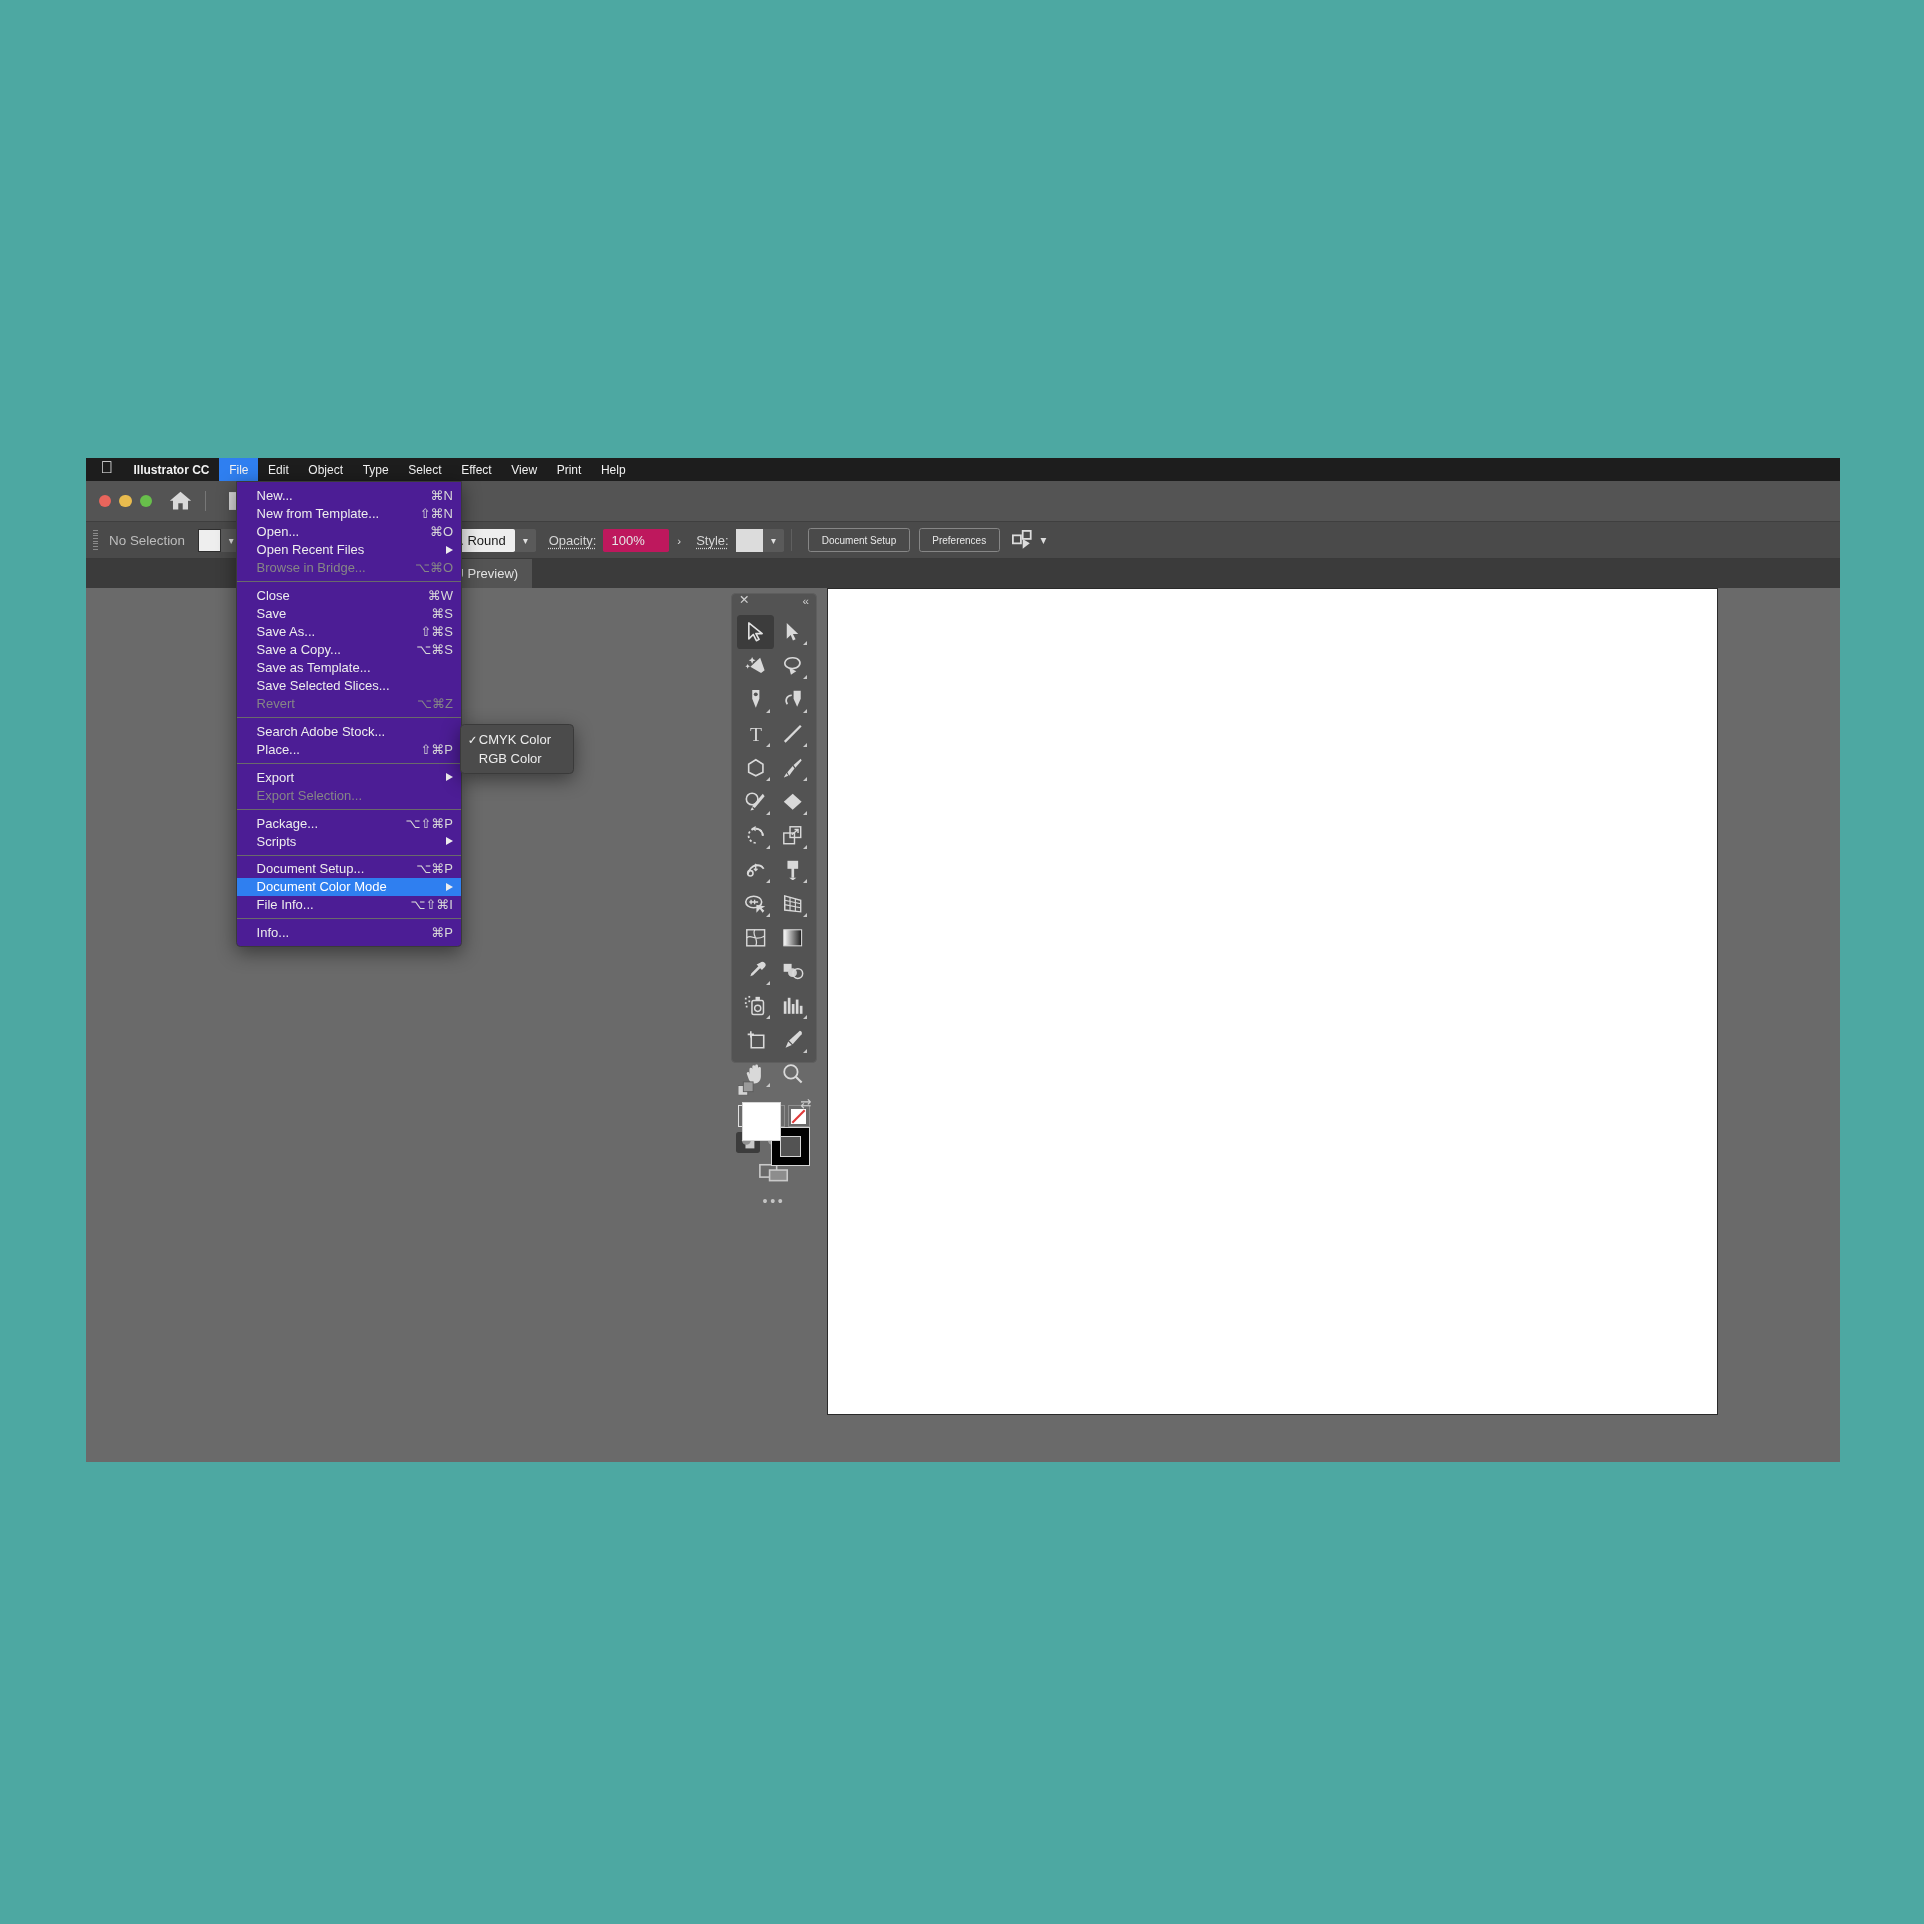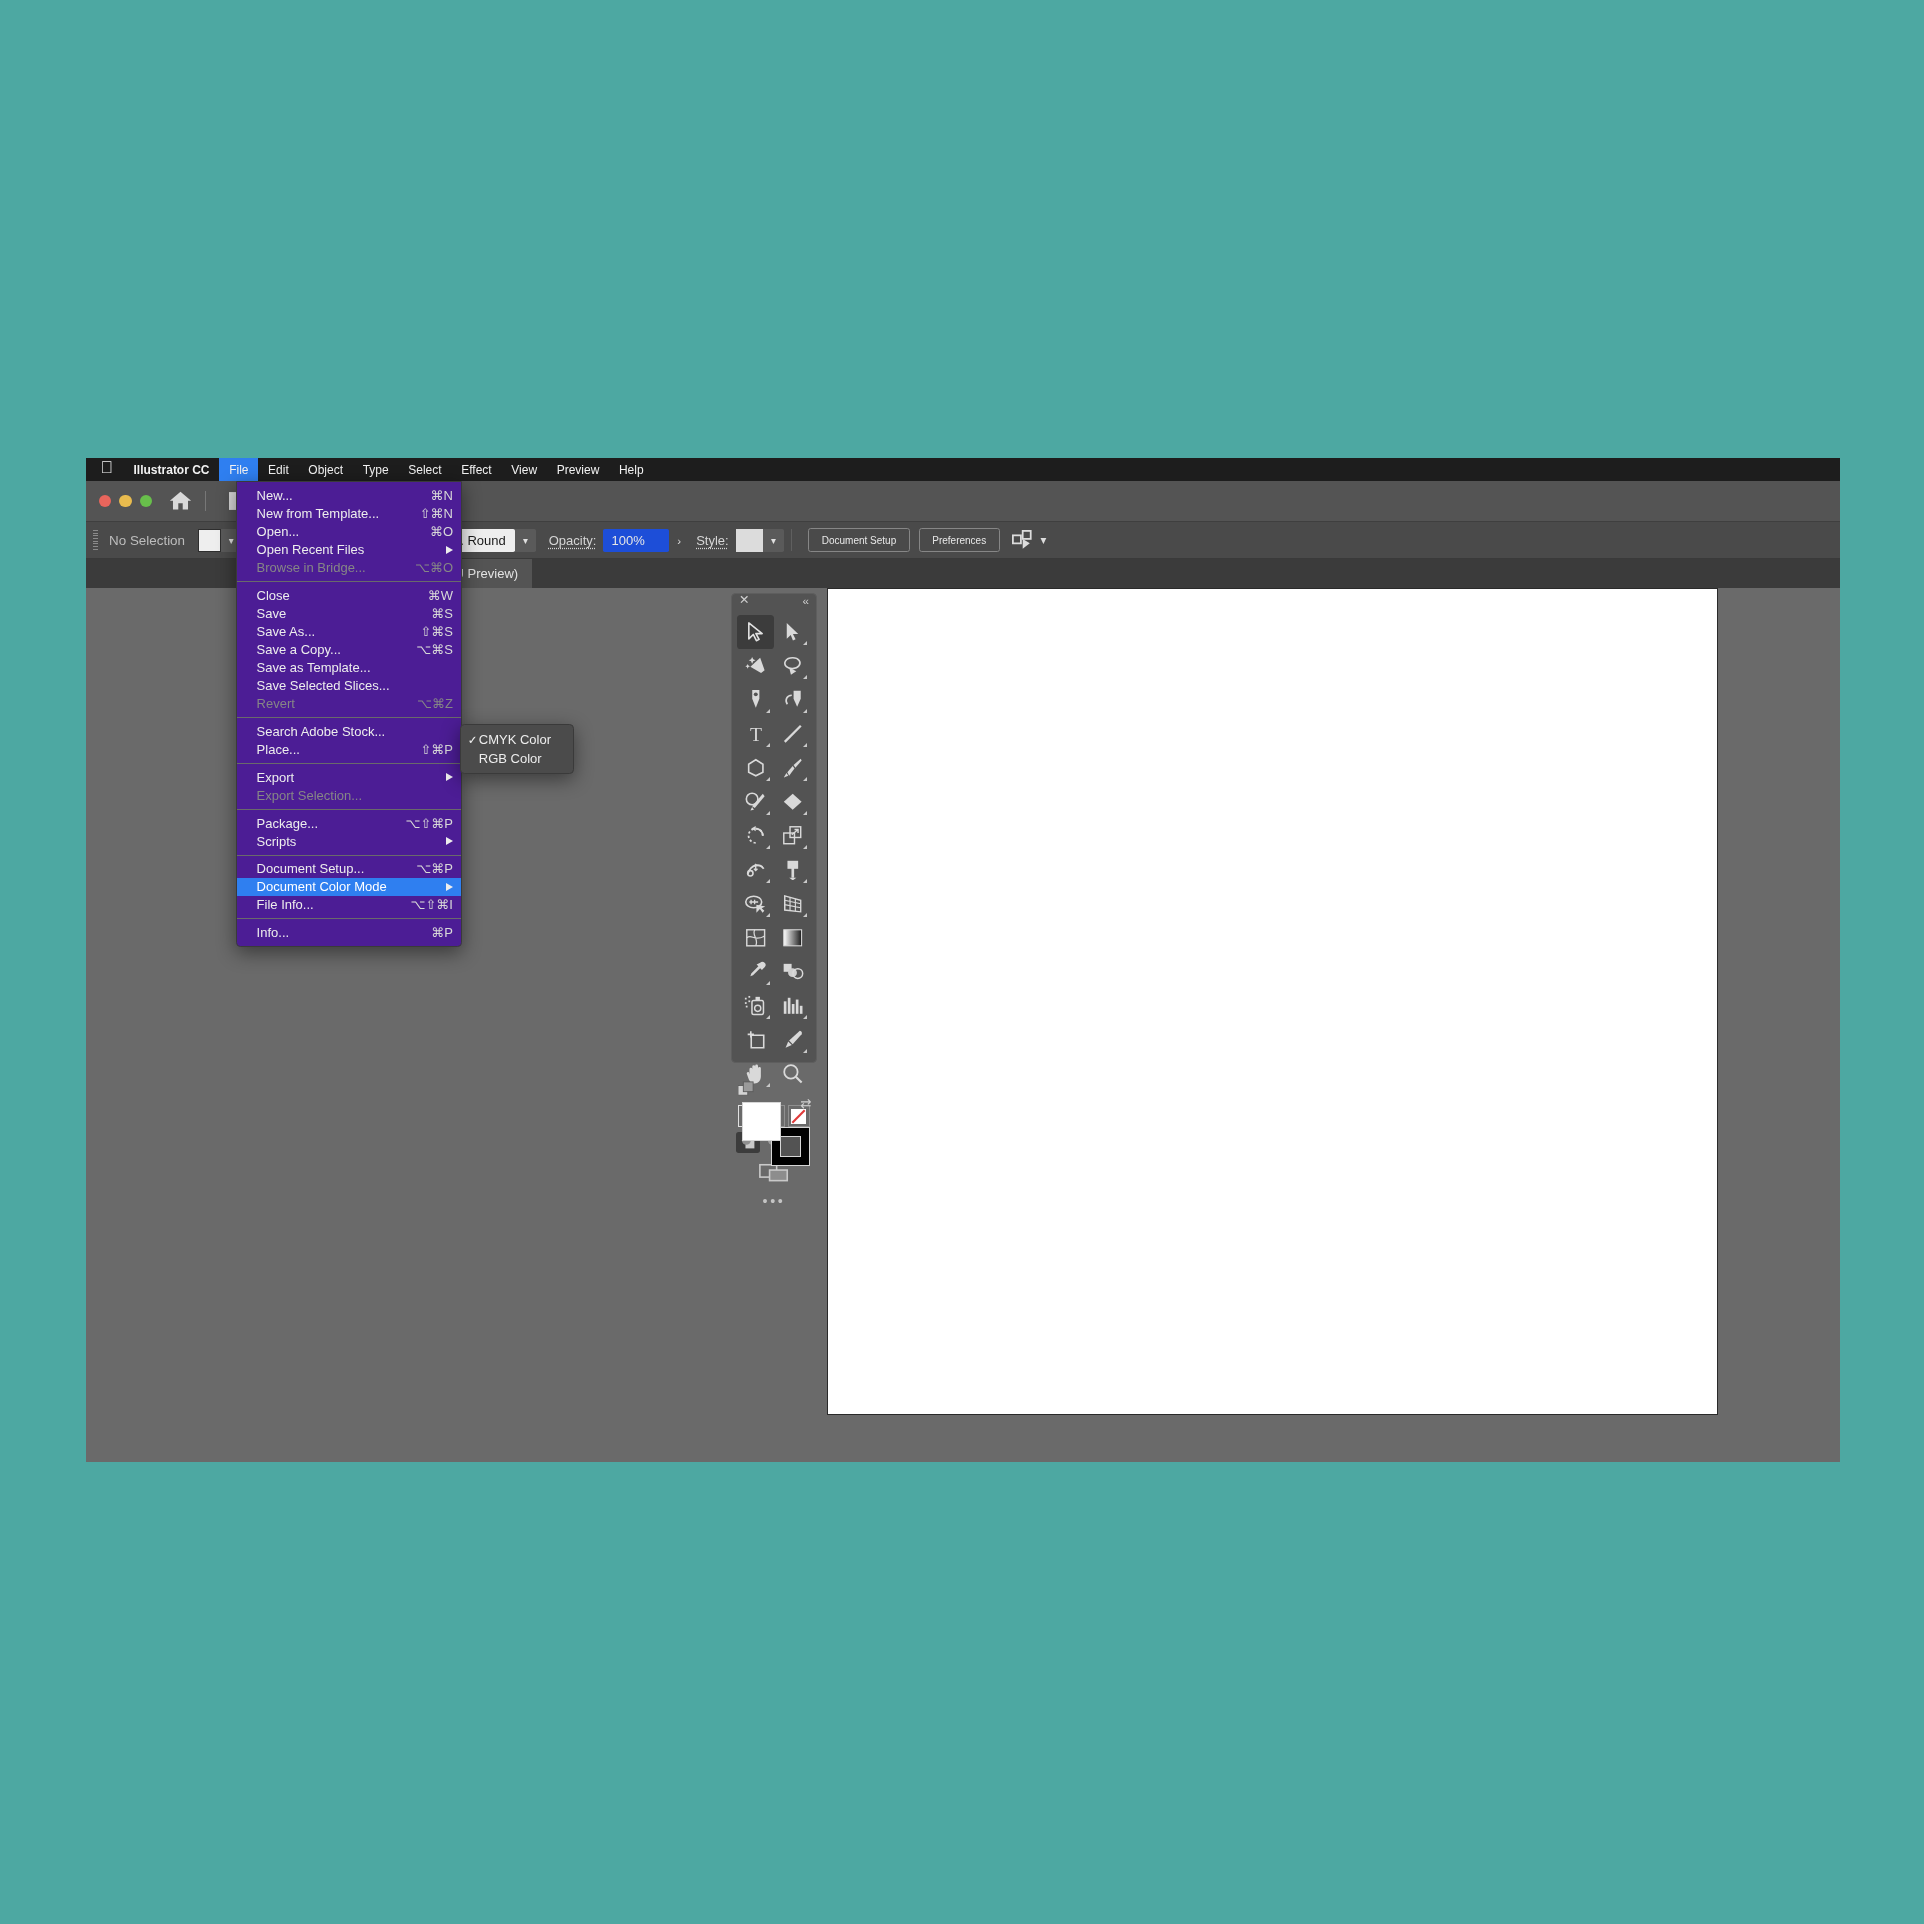--- a/index.html
+++ b/index.html
@@ -99,21 +99,21 @@
     display: flex; align-items: center; justify-content: center;
     font-size: 9.8px; border-radius: 0 1.8px 1.8px 0;
   }
   .stroke-line { display:inline-block; width: 52px; height: 2.7px; background:#1a1a1a; margin-right: 8px; }
   .cap-dot { display:inline-block; width: 8px; height: 8px; border-radius: 50%; background:#1a1a1a; margin-right: 10.7px; }
   .label-dotted {
     text-decoration: underline; text-decoration-style: dotted;
     text-underline-offset: 2.7px; color: #d6d6d6; margin-right: 7.1px; font-size: 13px;
   }
   .field {
-    height: 23px; min-width: 66px; background: #1d4ed8; color: #e6e6e6;
+    height: 23px; min-width: 66px; background: #be185d; color: #e6e6e6;
     display: flex; align-items: center; padding: 0 8px; font-size: 13px;
     border-radius: 1.8px;
   }
   .field-arrow { width: 19.6px; height: 23px; display:flex; align-items:center;
     justify-content:center; color:#dcdcdc; font-size:11.6px; }
   .style-swatch { width: 27px; height: 23px; background: #dcdcdc; }
   .cb-button {
     height: 24px; border: 0.9px solid #868686; border-radius: 2.7px;
     color: #e8e8e8; font-size: 10px; display: flex; align-items: center;
     padding: 0 12.5px; margin-left: 9px; background: transparent; white-space: nowrap;
@@ -238,21 +238,21 @@
   <div id="menubar">
     <span class="apple-glyph"></span>
     <span class="mb-item bold">Illustrator CC</span>
     <span class="mb-item active">File</span>
     <span class="mb-item">Edit</span>
     <span class="mb-item">Object</span>
     <span class="mb-item">Type</span>
     <span class="mb-item">Select</span>
     <span class="mb-item">Effect</span>
     <span class="mb-item">View</span>
-    <span class="mb-item">Preview</span>
+    <span class="mb-item">Print</span>
     <span class="mb-item">Help</span>
   </div>
 
   <div id="titlebar">
     <div class="traffic">
       <span class="tl red"></span>
       <span class="tl yellow"></span>
       <span class="tl green"></span>
     </div>
     <div class="tb-icon">

